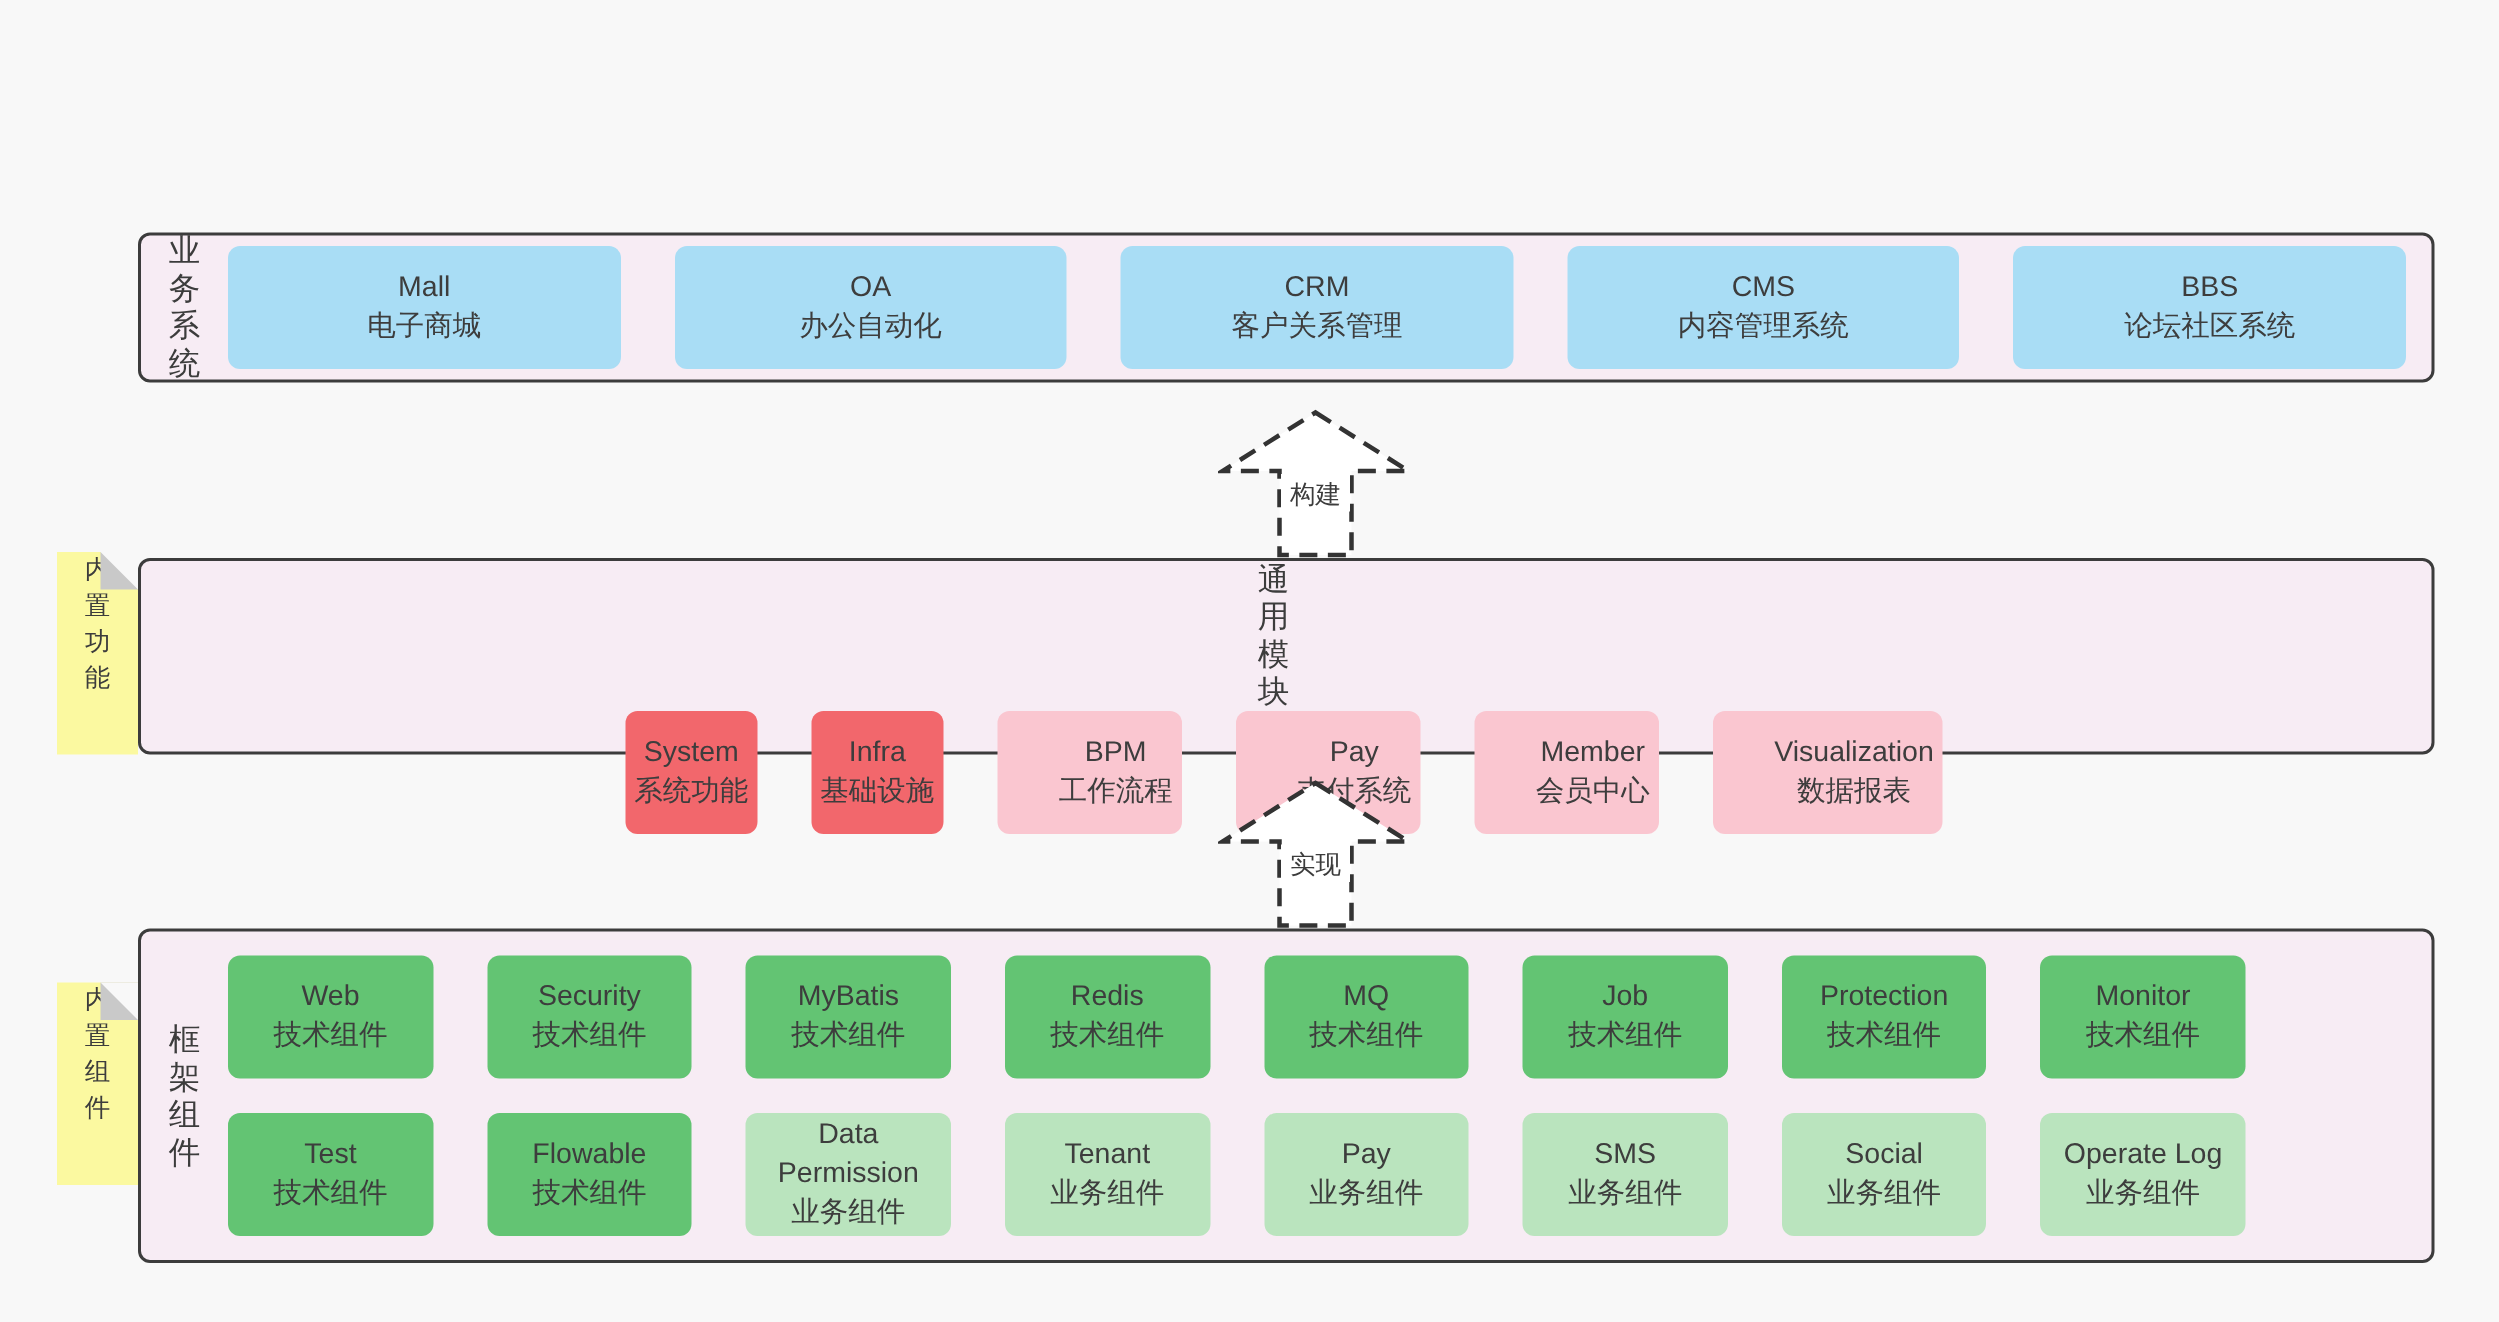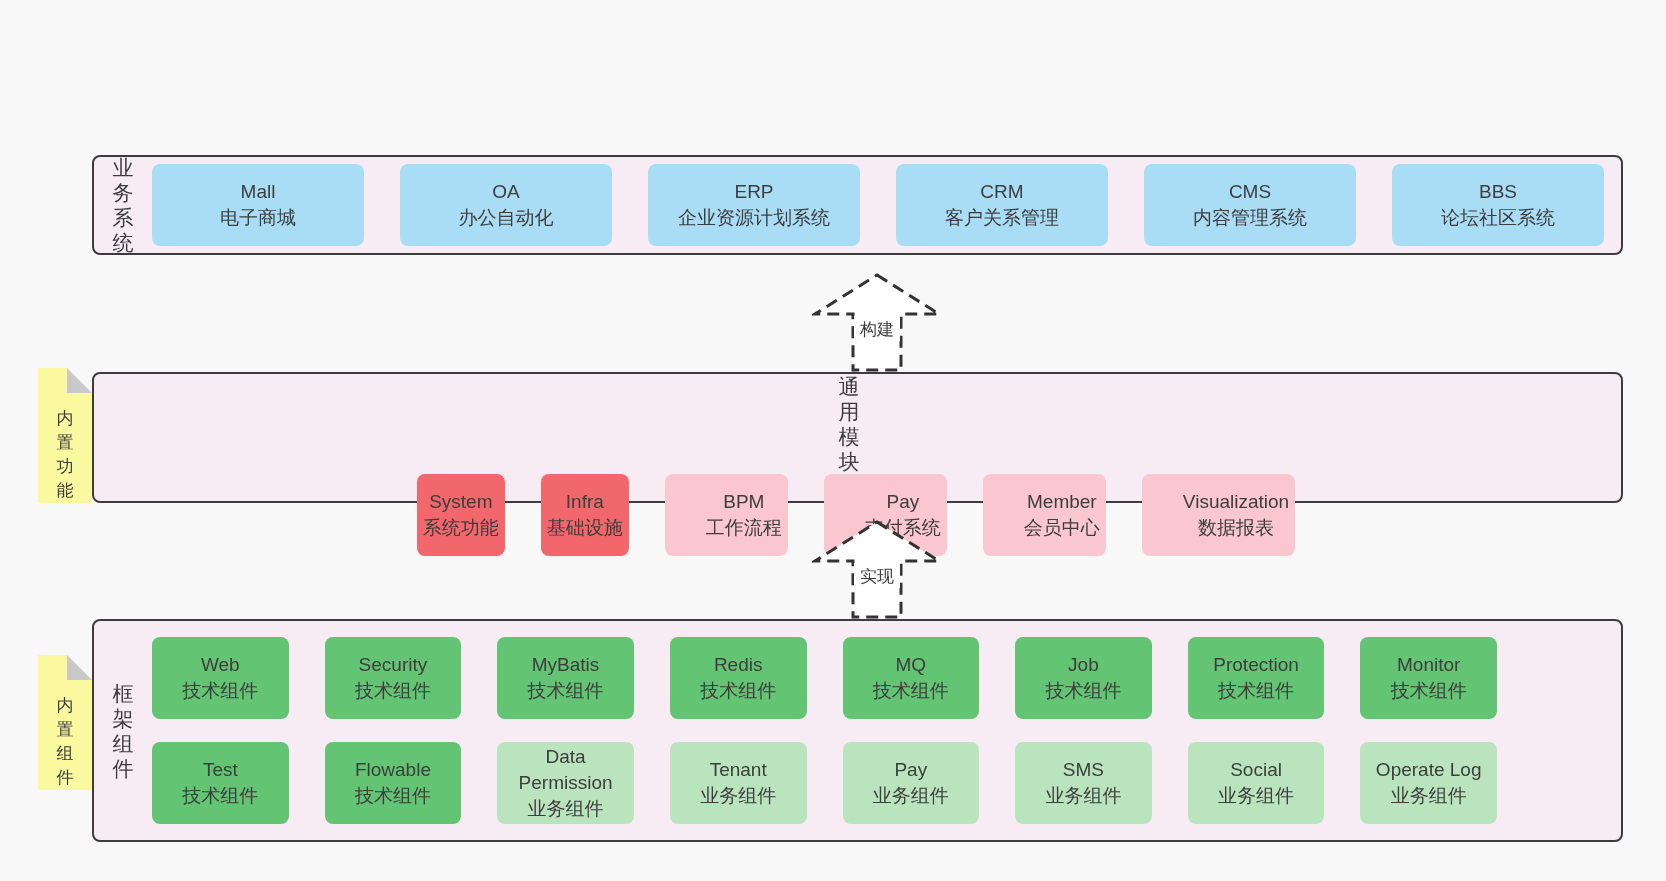--- a/index.html
+++ b/index.html
@@ -45,21 +45,21 @@
   .blue{background:var(--blue,#a9ddf5);}
   .red{background:var(--red,#f2676c);}
   .pink{background:var(--pink,#fac6d0);padding-left:41px;}
   .green{background:var(--green,#63c473);}
   .lightgreen{background:var(--light_green,#bae4be);}
 
   
   .note{
     position:absolute;left:38px;width:54px;height:135px;
     background:var(--note_bg,#fbf9a0);z-index:1;
-    display:flex;align-items:flex-end;justify-content:center;
+    display:flex;align-items:flex-start;justify-content:center;
   }
   .note-1{top:368px;}
   .note-2{top:655px;}
   .note .fold{
     position:absolute;top:0;right:0;width:0;height:0;
     border-style:solid;border-width:0 25px 25px 0;
     border-color:transparent var(--page_bg,#f8f8f8) var(--note_fold,#c9c9c9) transparent;
   }
   .note-text{
     width:20px;font-size:17px;line-height:24px;
@@ -99,24 +99,20 @@
     <div class="content">
       <div class="box blue">
         <span>Mall</span>
         <span>电子商城</span>
       </div>
       <div class="box blue">
         <span>OA</span>
         <span>办公自动化</span>
       </div>
       <div class="box blue">
-        <span>ERP</span>
-        <span>企业资源计划系统</span>
-      </div>
-      <div class="box blue">
         <span>CRM</span>
         <span>客户关系管理</span>
       </div>
       <div class="box blue">
         <span>CMS</span>
         <span>内容管理系统</span>
       </div>
       <div class="box blue">
         <span>BBS</span>
         <span>论坛社区系统</span>

